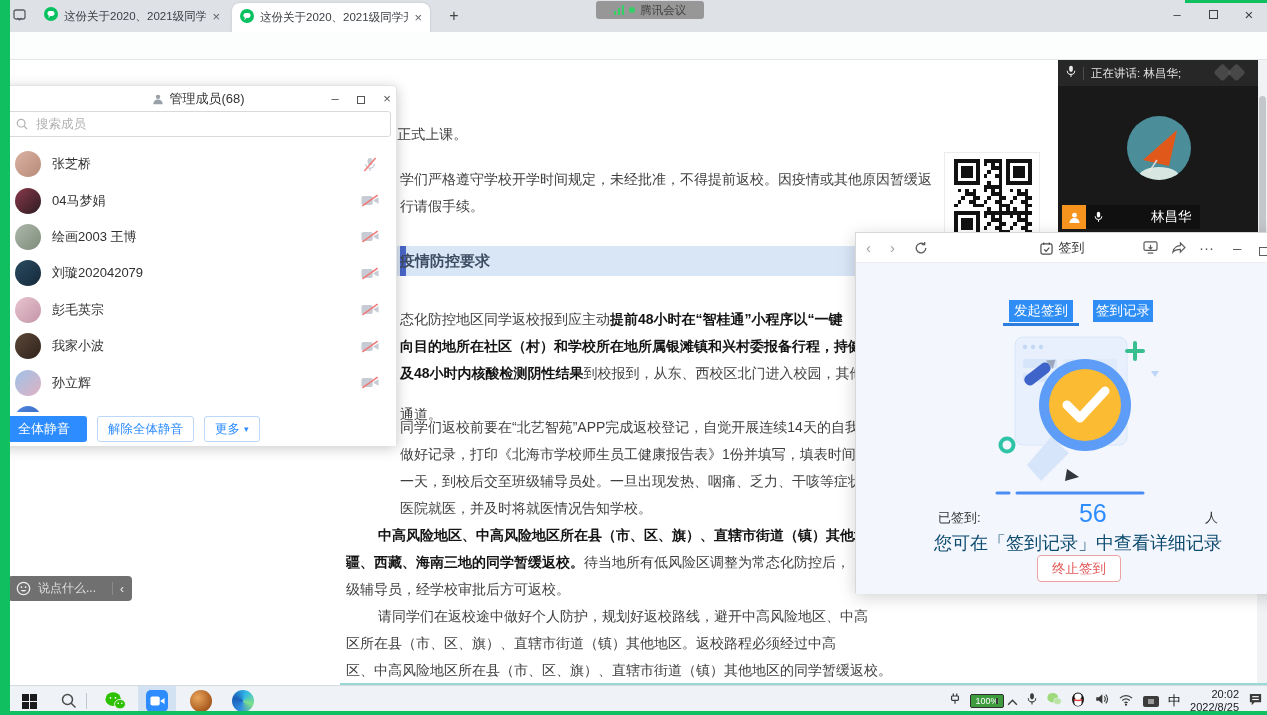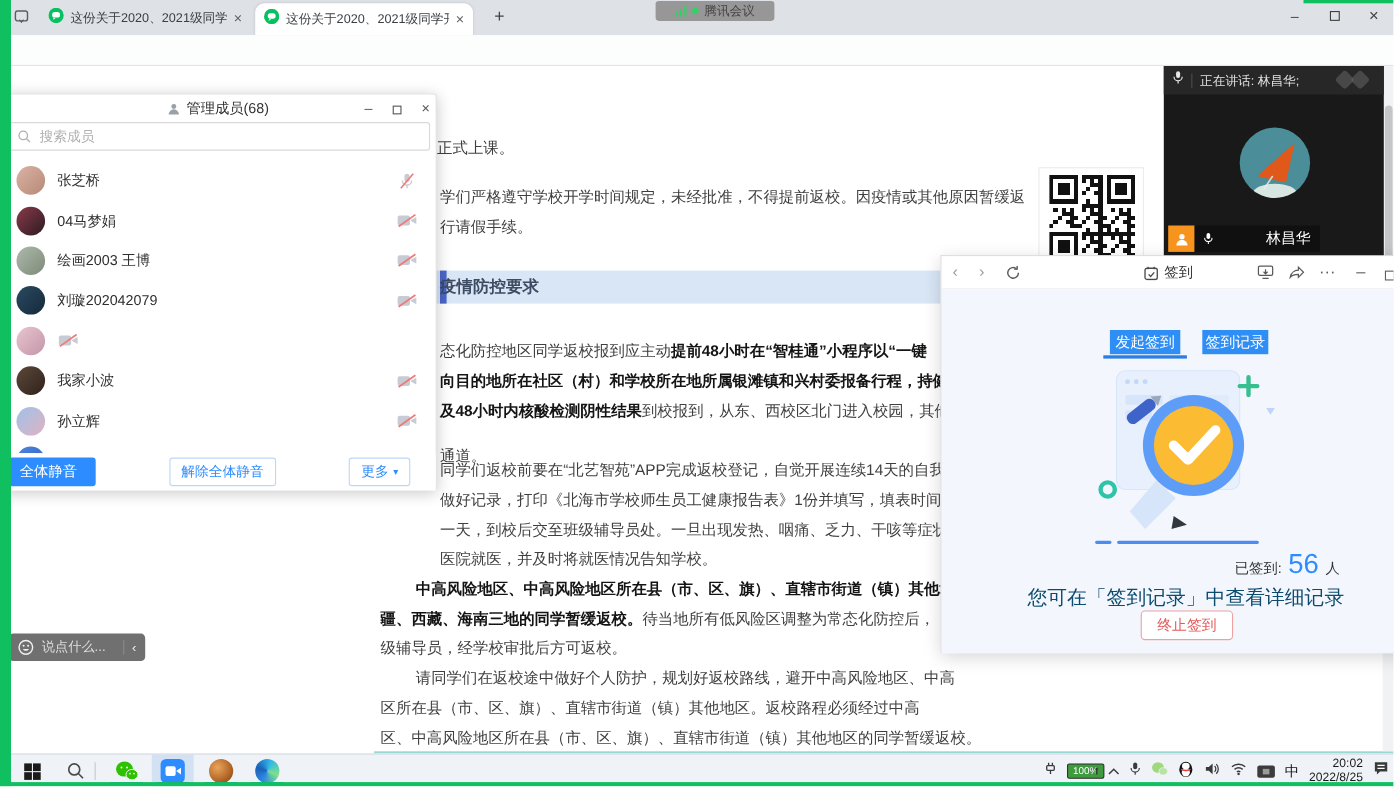--- a/index.html
+++ b/index.html
@@ -64,40 +64,40 @@
   #si-toolbar{position:absolute;left:0;top:0;width:100%;height:30px;background:#fff;border-bottom:1px solid #eee;}
   .si-ic{position:absolute;top:7px;color:#9e9e9e;font-size:15px;line-height:16px;}
   #si-center{position:absolute;left:0;top:0;width:412px;height:30px;display:flex;align-items:center;justify-content:center;gap:6px;}
   #si-center span{font-size:13px;color:#333;}
   #si-body{position:absolute;left:0;top:30px;width:100%;height:331px;background:#f3f7fd;}
   .si-tab{position:absolute;top:37px;height:22px;background:#2f8ef5;color:#fff;font-size:13.5px;display:flex;align-items:center;justify-content:center;}
   #si-tab1{left:153px;width:64px;}
   #si-tab2{left:237px;width:60px;}
   #si-underline{position:absolute;left:147px;top:60px;width:76px;height:3px;background:#2b7de0;}
   #si-illus{position:absolute;left:137px;top:66px;}
-  #si-signed{position:absolute;left:82px;top:236px;width:280px;display:flex;align-items:baseline;justify-content:flex-end;gap:6px;}
+  #si-signed{position:absolute;left:82px;top:236px;width:280px;display:flex;align-items:baseline;justify-content:space-between;gap:6px;}
   #si-signed .lab{font-size:13px;color:#333;}
   #si-signed .cnt{font-size:25px;color:var(--accent);}
   #si-hint{position:absolute;left:62px;top:268px;width:320px;text-align:center;font-size:18px;color:#0c4a6e;}
   #si-stop{position:absolute;left:181px;top:292px;width:84px;height:27px;background:#fff;border:1px solid #eda2a2;border-radius:4px;color:#e25a5a;font-size:13.5px;display:flex;align-items:center;justify-content:center;}
 
   
   #member-panel{left:0;top:85px;width:397px;height:360px;background:#fff;border:1px solid #e3e3e3;border-radius:3px;box-shadow:0 3px 14px rgba(0,0,0,.22);z-index:7;}
   #mp-titlebar{position:absolute;left:0;top:0;width:100%;height:26px;display:flex;align-items:center;justify-content:center;gap:5px;}
   #mp-titlebar .ttl{font-size:13px;color:#333;}
   .mp-ctrl{position:absolute;top:4px;width:20px;height:18px;text-align:center;line-height:18px;color:#555;font-size:13px;}
   #mp-search{position:absolute;left:6px;top:25px;width:384px;height:26px;border:1px solid #d9d9d9;border-radius:3px;background:#fff;display:flex;align-items:center;padding:0 8px;gap:6px;}
   #mp-search input{border:none;outline:none;flex:1;font-size:12.5px;color:#333;font-family:inherit;background:transparent;}
   #mp-search input::placeholder{color:#b0b0b0;}
   #member-list{position:absolute;left:0;top:60px;width:100%;height:266px;overflow:hidden;}
   .m-row{display:flex;align-items:center;height:36.4px;padding-left:14px;gap:11px;}
   .m-av{width:26px;height:26px;border-radius:50%;flex:0 0 26px;}
   .m-name{flex:1;font-size:13px;color:#2f2f2f;white-space:nowrap;overflow:hidden;}
   .m-ic{margin-right:16px;width:20px;display:flex;justify-content:center;}
-  #mp-footer{position:absolute;left:0;top:326px;width:100%;height:34px;display:flex;align-items:center;justify-content:space-between;gap:10px;padding-right:23px;background:#fff;}
+  #mp-footer{position:absolute;left:0;top:326px;width:100%;height:34px;display:flex;align-items:center;justify-content:flex-start;gap:10px;padding-right:23px;background:#fff;}
   .mp-btn{height:26px;border-radius:3px;font-size:12.5px;display:flex;align-items:center;justify-content:center;padding:0 10px;}
   #btn-mute-all{background:var(--accent);color:#fff;font-size:13px;min-width:86px;}
   .mp-outline{background:#fff;border:1px solid #bcd7f7;color:var(--accent);}
   .caret{font-size:9px;margin-left:4px;}
 
   
   #chatbox{left:8px;top:576px;width:124px;height:25px;background:rgba(100,100,100,.92);border-radius:4px;display:flex;align-items:center;padding:0 8px;gap:7px;z-index:8;}
   #chatbox .ph{flex:1;font-size:12px;color:#dedede;white-space:nowrap;}
   #chatbox .cdiv{width:1px;height:13px;background:#8a8a8a;}
   #chatbox .coll{color:#eee;font-size:12px;}
@@ -550,20 +550,21 @@
           <span class="m-ic">
             <svg width="18" height="13" viewBox="0 0 20 14">
               <rect x="0.5" y="2" width="12.5" height="10" rx="2" fill="#c7ccd4"></rect>
               <path d="M14 6.5 L19.5 3.5 v7 L14 7.5z" fill="#c7ccd4"></path>
               <line x1="1.5" y1="13" x2="18.5" y2="1" stroke="#f07a7a" stroke-width="1.8"></line>
             </svg>
           </span>
         </div>
         <div class="m-row">
           <span class="m-av" style="background: linear-gradient(135deg, rgb(233, 197, 207), rgb(195, 149, 168));"></span>
+          <span class="m-name">彭毛英宗</span>
           <span class="m-ic">
             <svg width="18" height="13" viewBox="0 0 20 14">
               <rect x="0.5" y="2" width="12.5" height="10" rx="2" fill="#c7ccd4"></rect>
               <path d="M14 6.5 L19.5 3.5 v7 L14 7.5z" fill="#c7ccd4"></path>
               <line x1="1.5" y1="13" x2="18.5" y2="1" stroke="#f07a7a" stroke-width="1.8"></line>
             </svg>
           </span>
         </div>
         <div class="m-row">
           <span class="m-av" style="background: linear-gradient(135deg, rgb(92, 72, 57), rgb(47, 34, 27));"></span>

